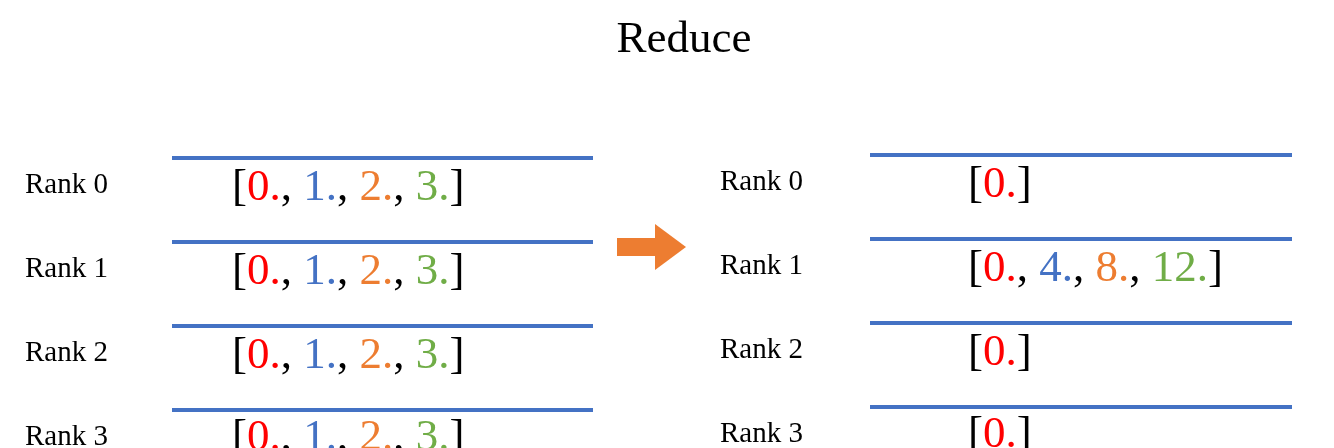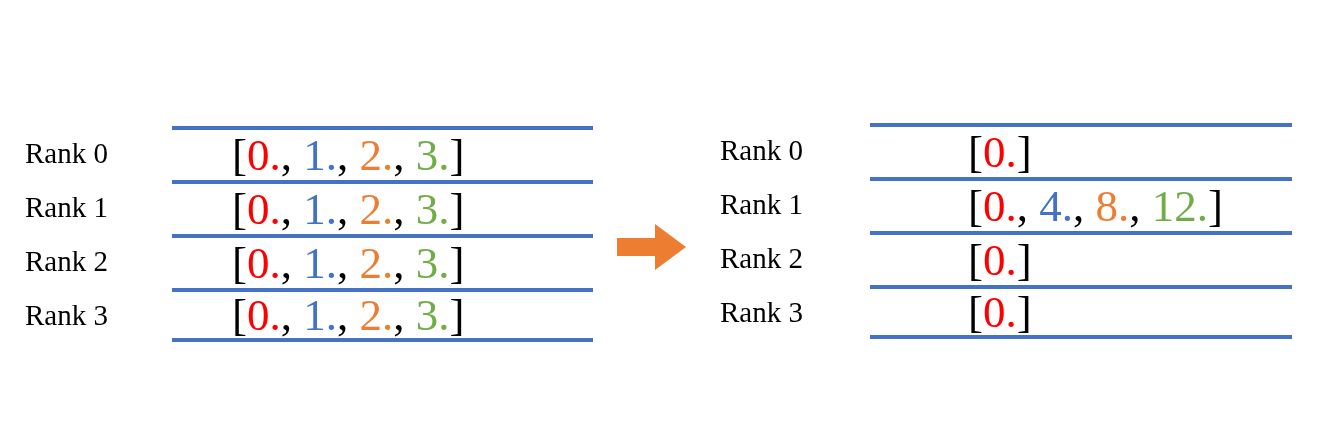--- a/index.html
+++ b/index.html
@@ -20,21 +20,21 @@
     margin: 0;
     text-align: center;
     font-size: 45px;
     line-height: 1.2;
     font-weight: 400;
     color: #000;
   }
   .panel { position: absolute; }
   .panel-left  { left: 25px;  top: 126px; width: 568px; }
   .panel-right { left: 720px; top: 123px; width: 572px; }
-  .row { display: flex; height: 54px; box-sizing: border-box; }
+  .row { display: flex; height: 54px; box-sizing: border-box; margin-top: 30px; }
   .rank-label {
     display: flex;
     align-items: center;
     font-size: 29px;
     color: #000;
     box-sizing: border-box;
   }
   .panel-left  .rank-label { width: 147px; }
   .panel-right .rank-label { width: 150px; }
   .cell {
@@ -60,20 +60,21 @@
     width: 0; height: 0;
     border-top: 23px solid transparent;
     border-bottom: 23px solid transparent;
     border-left: 31px solid var(--arrow-color, #ED7D31);
   }
 </style>
 </head>
 <body>
 
 <div class="canvas">
+  <h1 class="title">Reduce</h1>
 
   <section class="panel panel-left" id="left-panel">
   <div class="row">
     <div class="rank-label">Rank 0</div>
     <div class="cell">
       <span class="tensor-value"><span style="color: rgb(0, 0, 0);">[</span><span style="color: rgb(255, 0, 0);">0.</span><span style="color: rgb(0, 0, 0);">, </span><span style="color: rgb(68, 114, 196);">1.</span><span style="color: rgb(0, 0, 0);">, </span><span style="color: rgb(237, 125, 49);">2.</span><span style="color: rgb(0, 0, 0);">, </span><span style="color: rgb(112, 173, 71);">3.</span><span style="color: rgb(0, 0, 0);">]</span></span>
     </div>
   </div>
 
   <div class="row">

